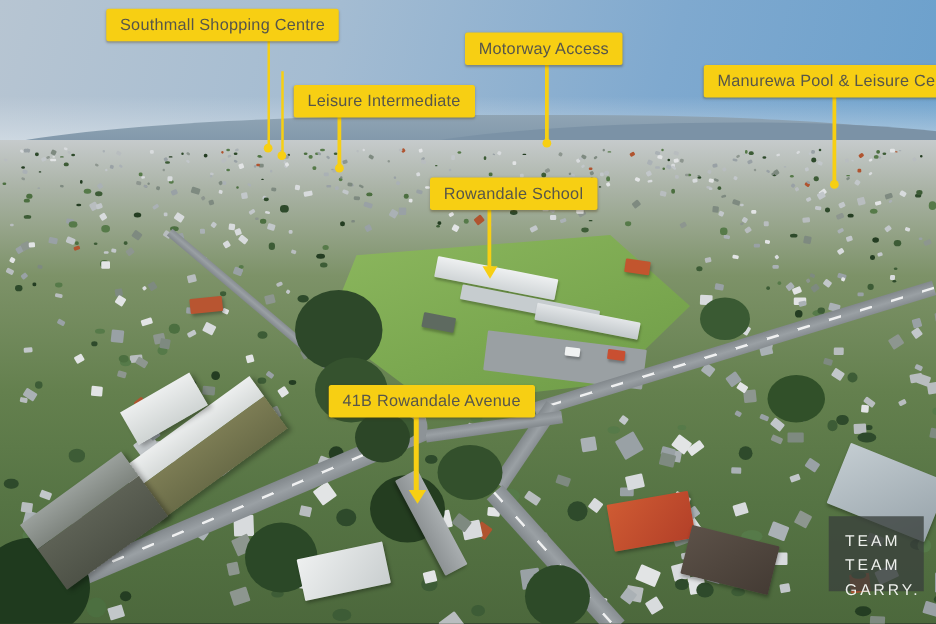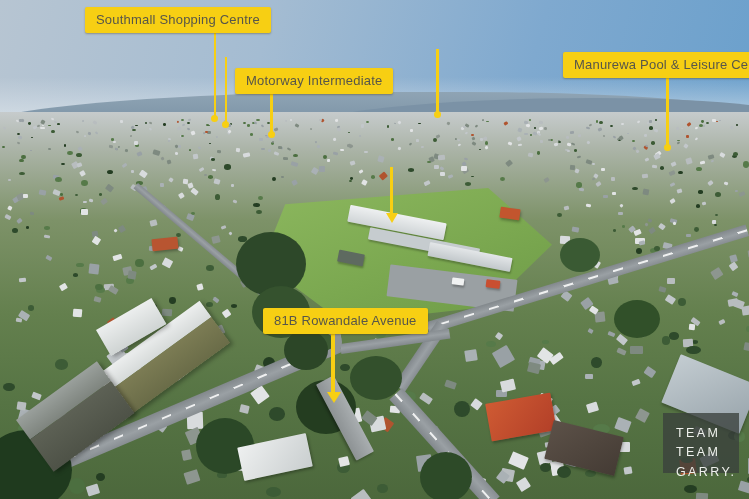--- a/index.html
+++ b/index.html
@@ -766,35 +766,37 @@
   <div class="house" style="left:500px;top:208px;width:20px;height:11px;background:#c2552e;transform:rotate(8deg);"></div>
   <div class="house" style="left:152px;top:238px;width:26px;height:12px;background:#b85531;transform:rotate(-6deg);"></div>
 
   <div class="callout-box" style="left:85px;top:7px;">Southmall Shopping Centre</div>
   <div class="leader" style="left:214px;top:30px;width:2px;height:88px;"></div>
   <div class="dot" style="left:211px;top:115px;"></div>
 
   <div class="leader" style="left:225px;top:57px;width:2px;height:66px;"></div>
   <div class="dot" style="left:222px;top:121px;"></div>
 
-  <div class="callout-box" style="left:235px;top:68px;">Motorway Intermediate</div>
+  <div class="callout-box" style="left:235px;top:68px;">Leisure Intermediate</div>
   <div class="leader" style="left:270px;top:91px;width:3px;height:42px;"></div>
   <div class="dot" style="left:268px;top:131px;"></div>
 
+  <div class="callout-box" style="left:372px;top:26px;">Motorway Access</div>
   <div class="leader" style="left:436px;top:49px;width:3px;height:64px;"></div>
   <div class="dot" style="left:434px;top:111px;"></div>
 
   <div class="callout-box" style="left:563px;top:52px;">Manurewa Pool &amp; Leisure Centre</div>
   <div class="leader" style="left:666px;top:75px;width:3px;height:71px;"></div>
   <div class="dot" style="left:664px;top:144px;"></div>
 
+  <div class="callout-box" style="left:344px;top:142px;">Rowandale School</div>
   <div class="leader" style="left:390px;top:167px;width:3px;height:47px;"></div>
   <div class="arrow" style="left:386px;top:213px;"></div>
 
-  <div class="callout-box" style="left:263px;top:308px;">81B Rowandale Avenue</div>
+  <div class="callout-box" style="left:263px;top:308px;">41B Rowandale Avenue</div>
   <div class="leader" style="left:331px;top:332px;width:4px;height:60px;"></div>
   <div class="arrow" style="left:327px;top:392px;border-left-width:7px;border-right-width:7px;border-top-width:11px;"></div>
 
   <div class="watermark">
     <div>TEAM</div>
     <div>TEAM</div>
     <div>GARRY.</div>
   </div>
 </div>
 

